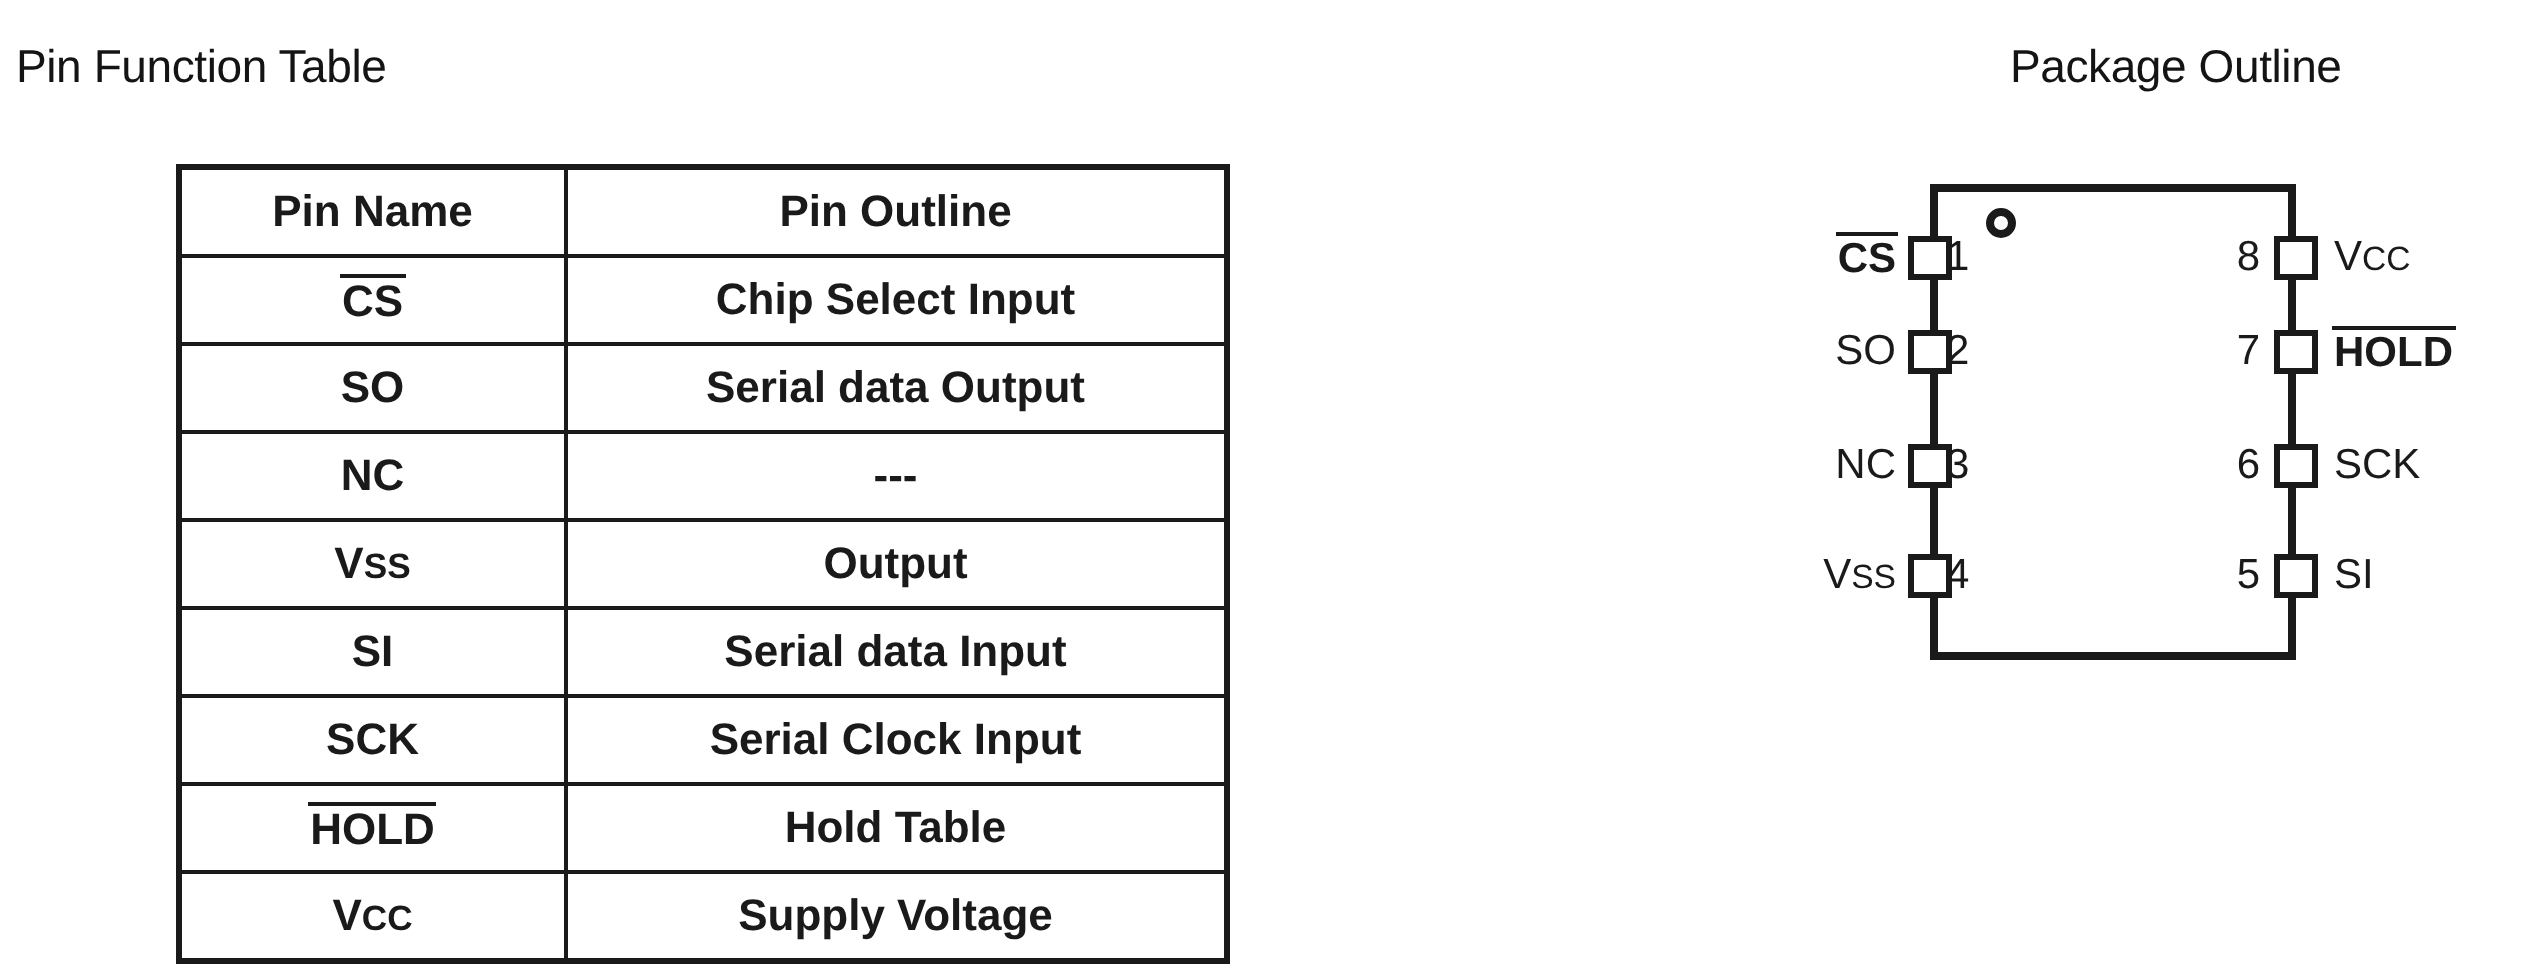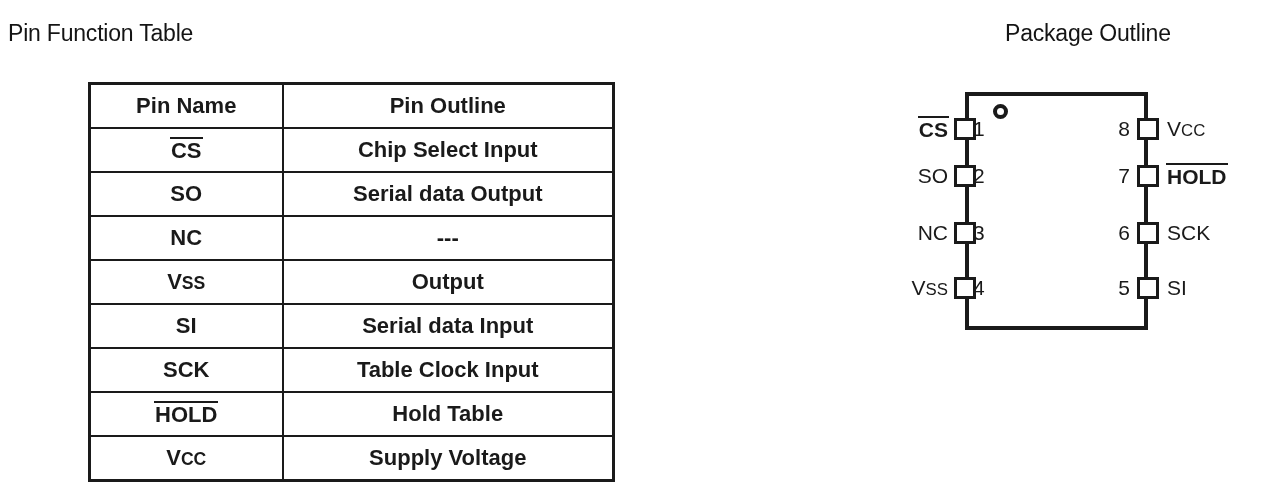--- a/index.html
+++ b/index.html
@@ -171,21 +171,21 @@
       <tr>
         <td>V<span class="sc">SS</span></td>
         <td>Output</td>
       </tr>
       <tr>
         <td>SI</td>
         <td>Serial data Input</td>
       </tr>
       <tr>
         <td>SCK</td>
-        <td>Table Clock Input</td>
+        <td>Serial Clock Input</td>
       </tr>
       <tr>
         <td class="sig-bar"><span class="ovl">HOLD</span></td>
         <td>Hold Table</td>
       </tr>
       <tr>
         <td>V<span class="sc">CC</span></td>
         <td>Supply Voltage</td>
       </tr>
     </tbody>

